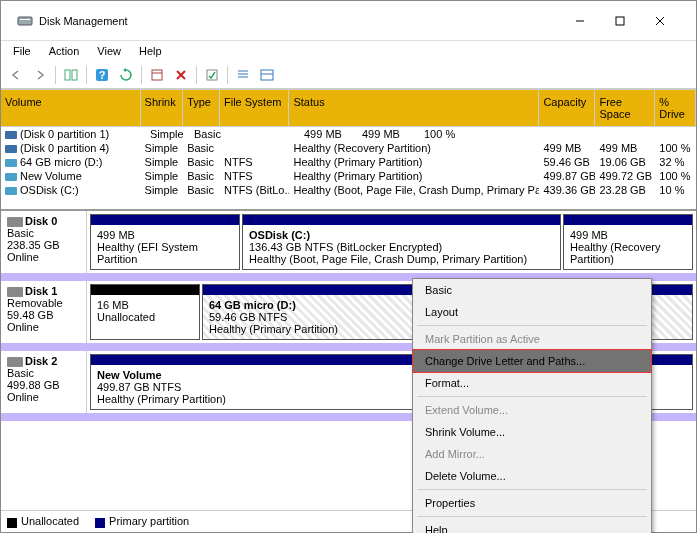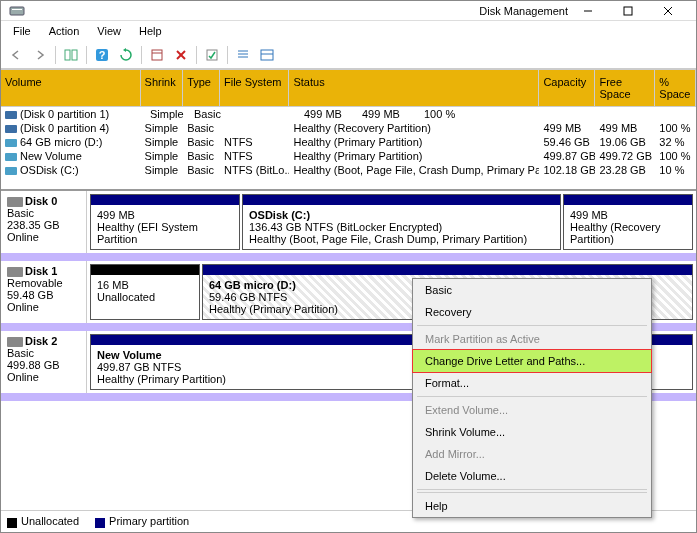--- a/index.html
+++ b/index.html
@@ -1,18 +1,18 @@
 <!DOCTYPE html>
 <html><head>
 <meta charset="utf-8">
 <style>
 * { box-sizing: border-box; margin: 0; padding: 0; font-family: "Segoe UI", Tahoma, sans-serif; font-size: 11px; }
 body { background: #fff; width: 697px; height: 533px; overflow: hidden; position: relative; }
 .window { border: 1px solid #888; width: 697px; height: 533px; display: flex; flex-direction: column; }
-.titlebar { height: 20px; display: flex; align-items: center; padding: 0 8px; border-bottom: 1px solid #ddd; text-align: right; }
+.titlebar { height: 40px; display: flex; align-items: center; padding: 0 16px; border-bottom: 1px solid #ddd; }
 .titlebar-icon { width: 16px; height: 16px; margin-right: 6px; display: inline-flex; align-items: center; justify-content: center; }
 .titlebar-title { flex: 1; }
 .win-controls { display: flex; }
 .win-btn { width: 40px; height: 26px; display: flex; align-items: center; justify-content: center; }
 .win-btn svg { width: 10px; height: 10px; }
 .menubar { height: 20px; display: flex; align-items: center; padding: 0 4px; gap: 2px; }
 .menu-item { padding: 2px 8px; }
 .toolbar { height: 28px; display: flex; align-items: center; padding: 0 4px; border-bottom: 1px solid #ccc; gap: 2px; }
 .tbtn { width: 22px; height: 22px; display: flex; align-items: center; justify-content: center; border: 1px solid transparent; }
 .tsep { width: 1px; height: 18px; background: #ccc; margin: 0 2px; }
@@ -40,21 +40,21 @@
 .part-head.primary { background: #000080; }
 .part-head.unalloc { background: #000; }
 .part-body { padding: 4px 6px; flex: 1; background: #fff; }
 .part-body.hatched { background: repeating-linear-gradient(45deg,#fff,#fff 3px,#e8e8e8 3px,#e8e8e8 6px); }
 .part-title { font-weight: bold; }
 .legend { height: 22px; display: flex; align-items: center; padding: 0 6px; gap: 16px; border-top: 1px solid #ccc; }
 .legend-swatch { display: inline-block; width: 10px; height: 10px; margin-right: 4px; vertical-align: middle; }
 .context-menu { position: absolute; left: 412px; top: 278px; width: 240px; background: #f0f0f0; border: 1px solid #888; box-shadow: 2px 2px 4px rgba(0,0,0,0.3); z-index: 10; }
 .cm-item { padding: 5px 12px; }
 .cm-item.disabled { color: #888; }
-.cm-item.highlight { background: #bef264; border: 1px solid #e33; margin: -1px; position: relative; }
+.cm-item.highlight { background: #737373; border: 1px solid #e33; margin: -1px; position: relative; }
 .cm-sep { height: 1px; background: #ccc; margin: 2px 4px; }
 .disk-icon { display: inline-block; width: 16px; height: 10px; background: #888; border-radius: 1px; margin-right: 2px; vertical-align: middle; }
 </style>
 </head>
 <body>
 
 <div class="window">
   <div class="titlebar">
     <span class="titlebar-icon">
       <svg viewBox="0 0 16 16">
@@ -158,21 +158,21 @@
   </div>
 
   <div class="table-header">
     <div class="th col-vol">Volume</div>
     <div class="th col-layout">Shrink</div>
     <div class="th col-type">Type</div>
     <div class="th col-fs">File System</div>
     <div class="th col-status">Status</div>
     <div class="th col-cap">Capacity</div>
     <div class="th col-free">Free Space</div>
-    <div class="th col-pct">% Space</div>
+    <div class="th col-pct">% Drive</div>
   </div>
 
   <div class="table-body" id="vol-tbody">
       <div class="tr">
         <div class="td col-vol"><span class="vol-icon" style="background:#3b6ea5"></span>(Disk 0 partition 1)</div>
         <div class="td col-layout">Simple</div>
         <div class="td col-type">Basic</div>
         <div class="td col-fs"></div>
         <div class="td col-cap">499 MB</div>
         <div class="td col-free">499 MB</div>
@@ -207,21 +207,21 @@
         <div class="td col-cap">499.87 GB</div>
         <div class="td col-free">499.72 GB</div>
         <div class="td col-pct">100 %</div>
       </div>
       <div class="tr">
         <div class="td col-vol"><span class="vol-icon" style="background:#4aa0c8"></span>OSDisk (C:)</div>
         <div class="td col-layout">Simple</div>
         <div class="td col-type">Basic</div>
         <div class="td col-fs">NTFS (BitLo...</div>
         <div class="td col-status">Healthy (Boot, Page File, Crash Dump, Primary Partition)</div>
-        <div class="td col-cap">102.18 GB</div>
+        <div class="td col-cap">439.36 GB</div>
         <div class="td col-free">23.28 GB</div>
         <div class="td col-pct">10 %</div>
       </div>
     </div>
 
   <div class="graphical">
     <div class="disk-row">
       <div class="disk-label">
         <span class="disk-icon"></span><span class="dname">Disk 0</span><br>
         <span>Basic</span><br>
@@ -301,26 +301,27 @@
   </div>
 
   <div class="legend">
     <span><span class="legend-swatch" style="background:#000"></span><span>Unallocated</span></span>
     <span><span class="legend-swatch" style="background:#000080"></span><span>Primary partition</span></span>
   </div>
 </div>
 
 <div class="context-menu">
   <div class="cm-item">Basic</div>
-  <div class="cm-item">Recovery</div>
+  <div class="cm-item">Layout</div>
   <div class="cm-sep"></div>
   <div class="cm-item disabled">Mark Partition as Active</div>
   <div class="cm-item highlight">Change Drive Letter and Paths...</div>
   <div class="cm-item">Format...</div>
   <div class="cm-sep"></div>
   <div class="cm-item disabled">Extend Volume...</div>
   <div class="cm-item">Shrink Volume...</div>
   <div class="cm-item disabled">Add Mirror...</div>
   <div class="cm-item">Delete Volume...</div>
   <div class="cm-sep"></div>
+  <div class="cm-item">Properties</div>
   <div class="cm-sep"></div>
   <div class="cm-item">Help</div>
 </div>
 
 </body></html>

